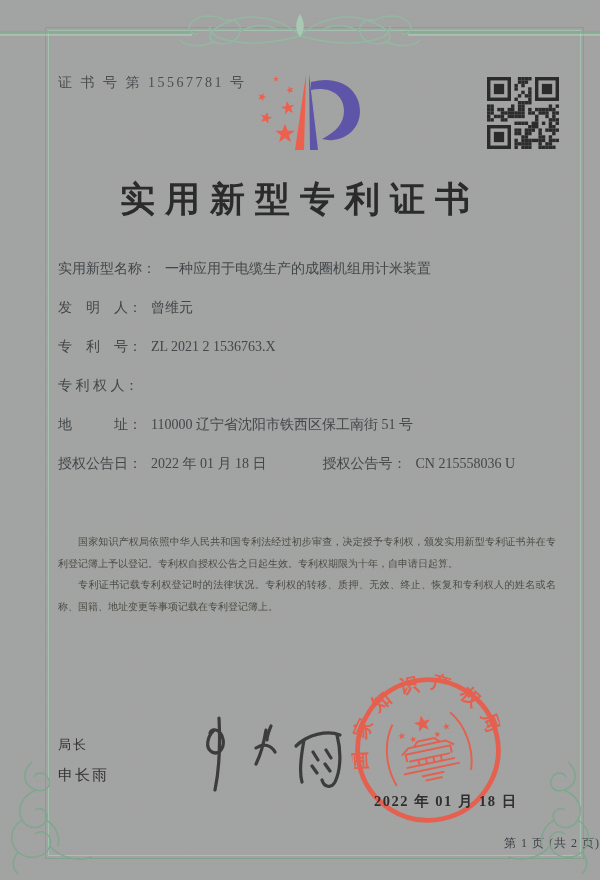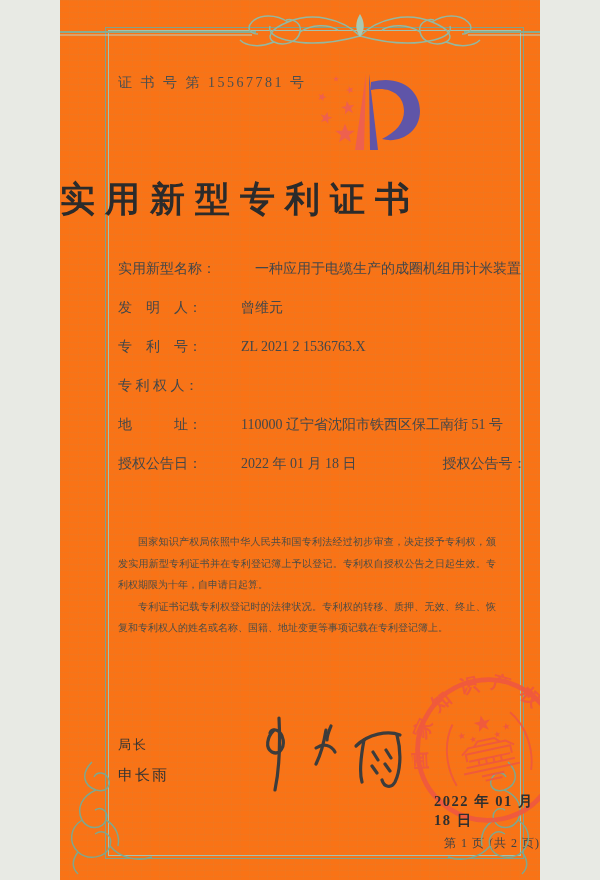--- a/index.html
+++ b/index.html
@@ -1,32 +1,32 @@
 <!DOCTYPE html>
 <html><head>
 <meta charset="utf-8">
 <style>
   html,body{margin:0;padding:0;background:#e8eae4;}
-  .page{position:relative;width:480px;height:880px;margin:0 auto;background:#f97316;overflow:hidden;
+  .page{position:relative;width:600px;height:880px;margin:0 auto;background:#a3a3a3;overflow:hidden;
         font-family:"Liberation Serif","DejaVu Serif",serif;color:#3c4042;}
   .page::before{content:"";position:absolute;inset:0;pointer-events:none;
         background:repeating-linear-gradient(to bottom, rgba(125,165,135,.055) 0 1px, transparent 1px 6px),
                    repeating-linear-gradient(to right, rgba(125,165,135,.035) 0 1px, transparent 1px 9px);}
   .frame{position:absolute;left:45px;top:27px;right:16px;bottom:21px;border:1.5px solid #7fa38d;}
   .frame::after{content:"";position:absolute;inset:2px;border:1px solid #a3c2af;}
   .orn-top{position:absolute;left:0;top:2px;z-index:3;}
   .orn-bl{position:absolute;left:2px;bottom:2px;z-index:3;}
   .orn-br{position:absolute;right:2px;bottom:2px;z-index:3;transform:scaleX(-1);}
   .cert-no{position:absolute;left:58px;top:74px;font-size:14px;letter-spacing:2.5px;color:#4a4e50;z-index:2;}
   .logo{position:absolute;left:238px;top:66px;z-index:2;}
   .qr{position:absolute;left:487px;top:77px;width:72px;height:72px;z-index:2;}
-  .title{position:absolute;left:0;right:0;top:176px;font-size:35px;letter-spacing:10px;
+  .title{position:absolute;left:0;right:0;top:176px;text-align:center;font-size:35px;letter-spacing:10px;
          color:#2b2b2b;font-weight:600;z-index:2;}
   .fields{position:absolute;left:58px;top:258px;right:38px;font-size:14px;color:#43474a;z-index:2;}
-  .field{display:flex;height:22px;line-height:22px;margin-bottom:17px;white-space:pre;gap:30px;}
+  .field{display:flex;height:22px;line-height:22px;margin-bottom:17px;white-space:pre;}
   .field .val{margin-left:9px;}
   .field .lbl2{margin-left:56px;text-align:right;}
   .paras{position:absolute;left:58px;right:44px;top:531px;font-size:10px;line-height:21.5px;
          color:#4c4c46;text-align:justify;z-index:2;}
   .paras p{margin:0;text-indent:2em;}
   .sig-title{position:absolute;left:58px;top:736px;font-size:13px;letter-spacing:2px;color:#333;z-index:2;}
   .sig-name{position:absolute;left:58px;top:766px;font-size:15px;letter-spacing:2px;color:#333;z-index:2;}
   .signature{position:absolute;left:186px;top:714px;z-index:2;}
   .seal{position:absolute;left:352px;top:674px;width:152px;height:152px;transform:rotate(-12deg);z-index:4;}
   .seal-date{position:absolute;left:374px;top:792px;font-size:14.5px;letter-spacing:1.5px;

